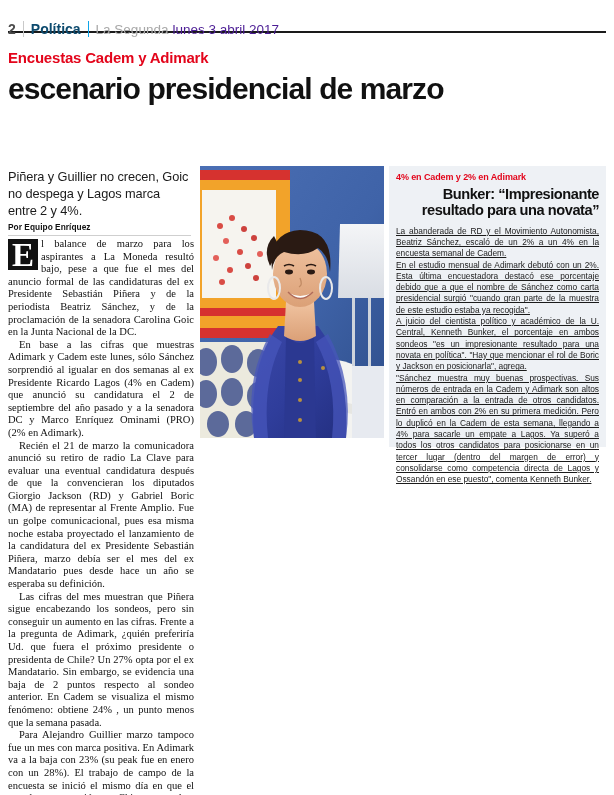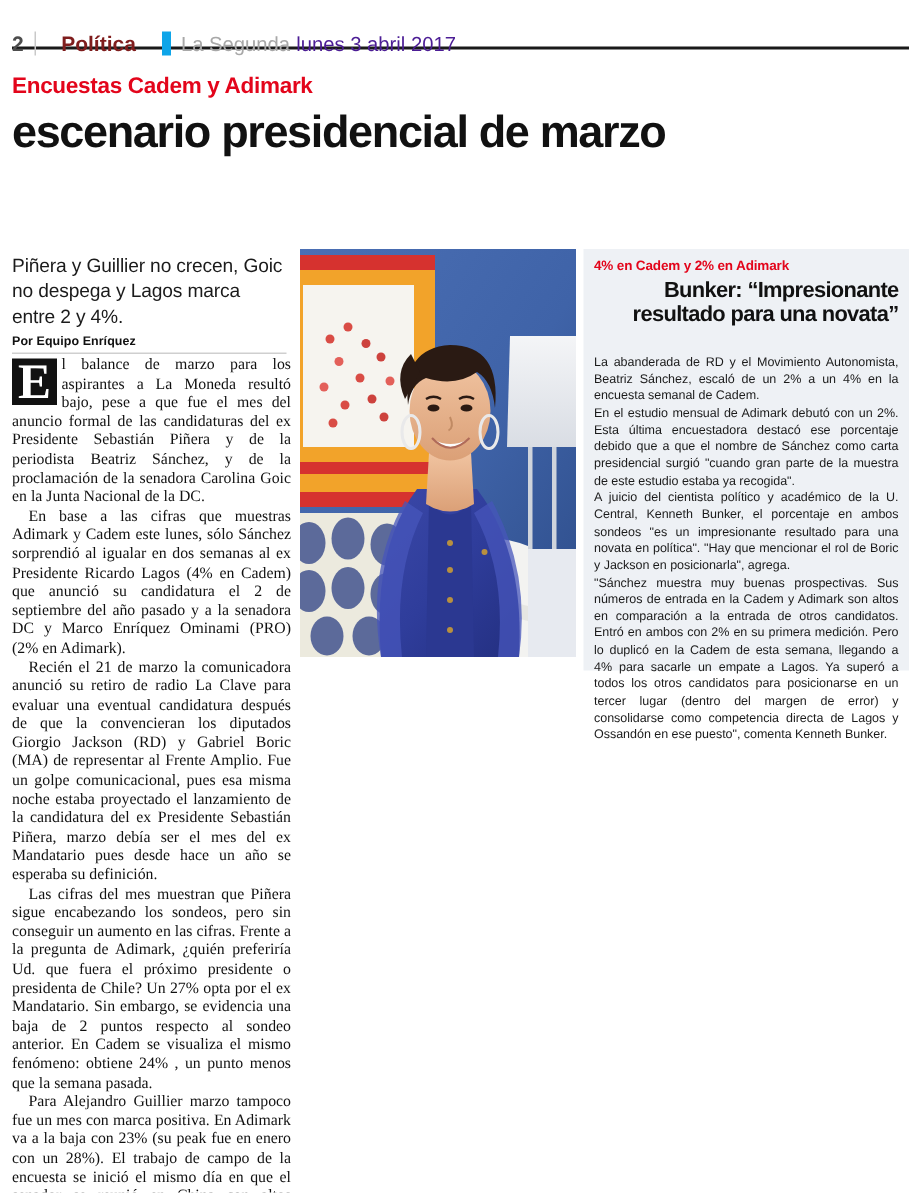--- a/index.html
+++ b/index.html
@@ -17,23 +17,23 @@
   .masthead{
     display:flex;align-items:baseline;gap:0;
     padding-top:6px;
     height:22px;
   }
   .mh-page{
     font-size:14px;font-weight:bold;color:#4d4d4d;
     padding-right:7px;letter-spacing:0;
   }
   .mh-section{
-    font-size:14px;font-weight:bold;color:#7f1d1d;
-    border-left:1px solid #c9c9c9;border-right:6px solid #0ea5e9;
-    padding:0 17px;
+    font-size:14px;font-weight:bold;color:#0c4a6e;
+    border-left:1px solid #c9c9c9;border-right:1px solid #0ea5e9;
+    padding:0 7px;
   }
   .mh-paper{
     font-size:13.5px;color:#a8a8a8;padding-left:7px;font-weight:normal;margin-top:16px;
   }
   .mh-date{
     font-size:13.5px;color:#4c1d95;padding-left:4px;font-weight:normal;
   }
   .rule-thick{
     border:0;border-top:2.5px solid #1a1a1a;margin:3px 0 0 0;height:0;
   }
@@ -92,23 +92,23 @@
   }
   .sb-kicker{
     color:#e3051b;font-size:9px;font-weight:bold;letter-spacing:-0.1px;
   }
   .sb-head{
     font-size:14.6px;line-height:1.12;font-weight:bold;color:#111;
     margin-top:4px;letter-spacing:-0.45px;
   }
   .sb-head span{display:block;text-align:right;}
   .sb-body{
-    margin-top:17px;
+    margin-top:7px;
     font-size:8.35px;line-height:1.355;color:#1b1b1b;
-    text-align:justify;letter-spacing:-0.02px;
+    text-align:justify;letter-spacing:-0.02px;text-decoration:underline;
   }
   .sb-body p{margin:0;}
 </style>
 </head>
 <body>
 
 <div class="page">
 
   <div class="masthead">
     <div class="mh-page">2</div>

